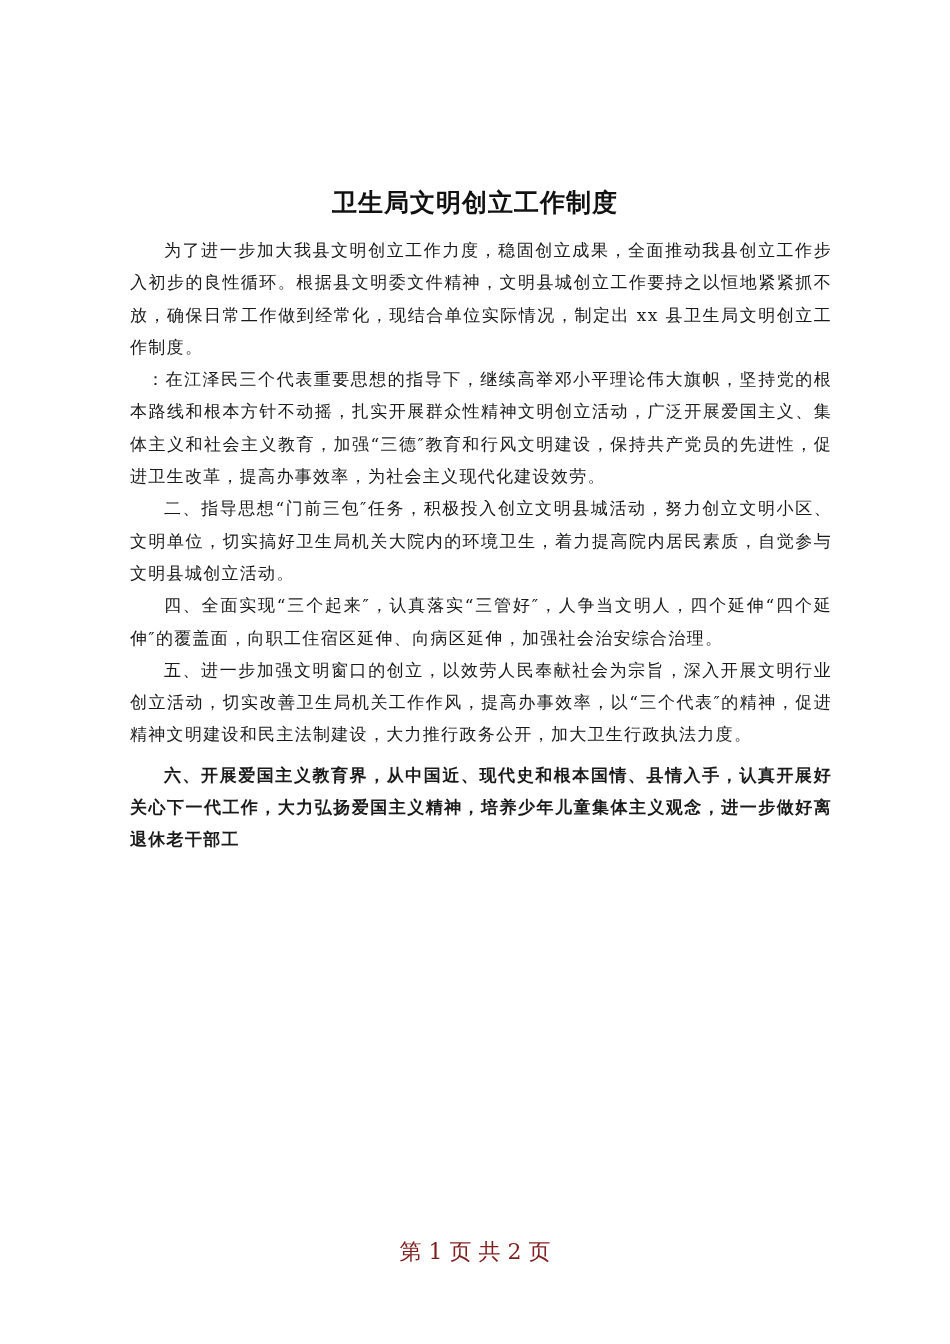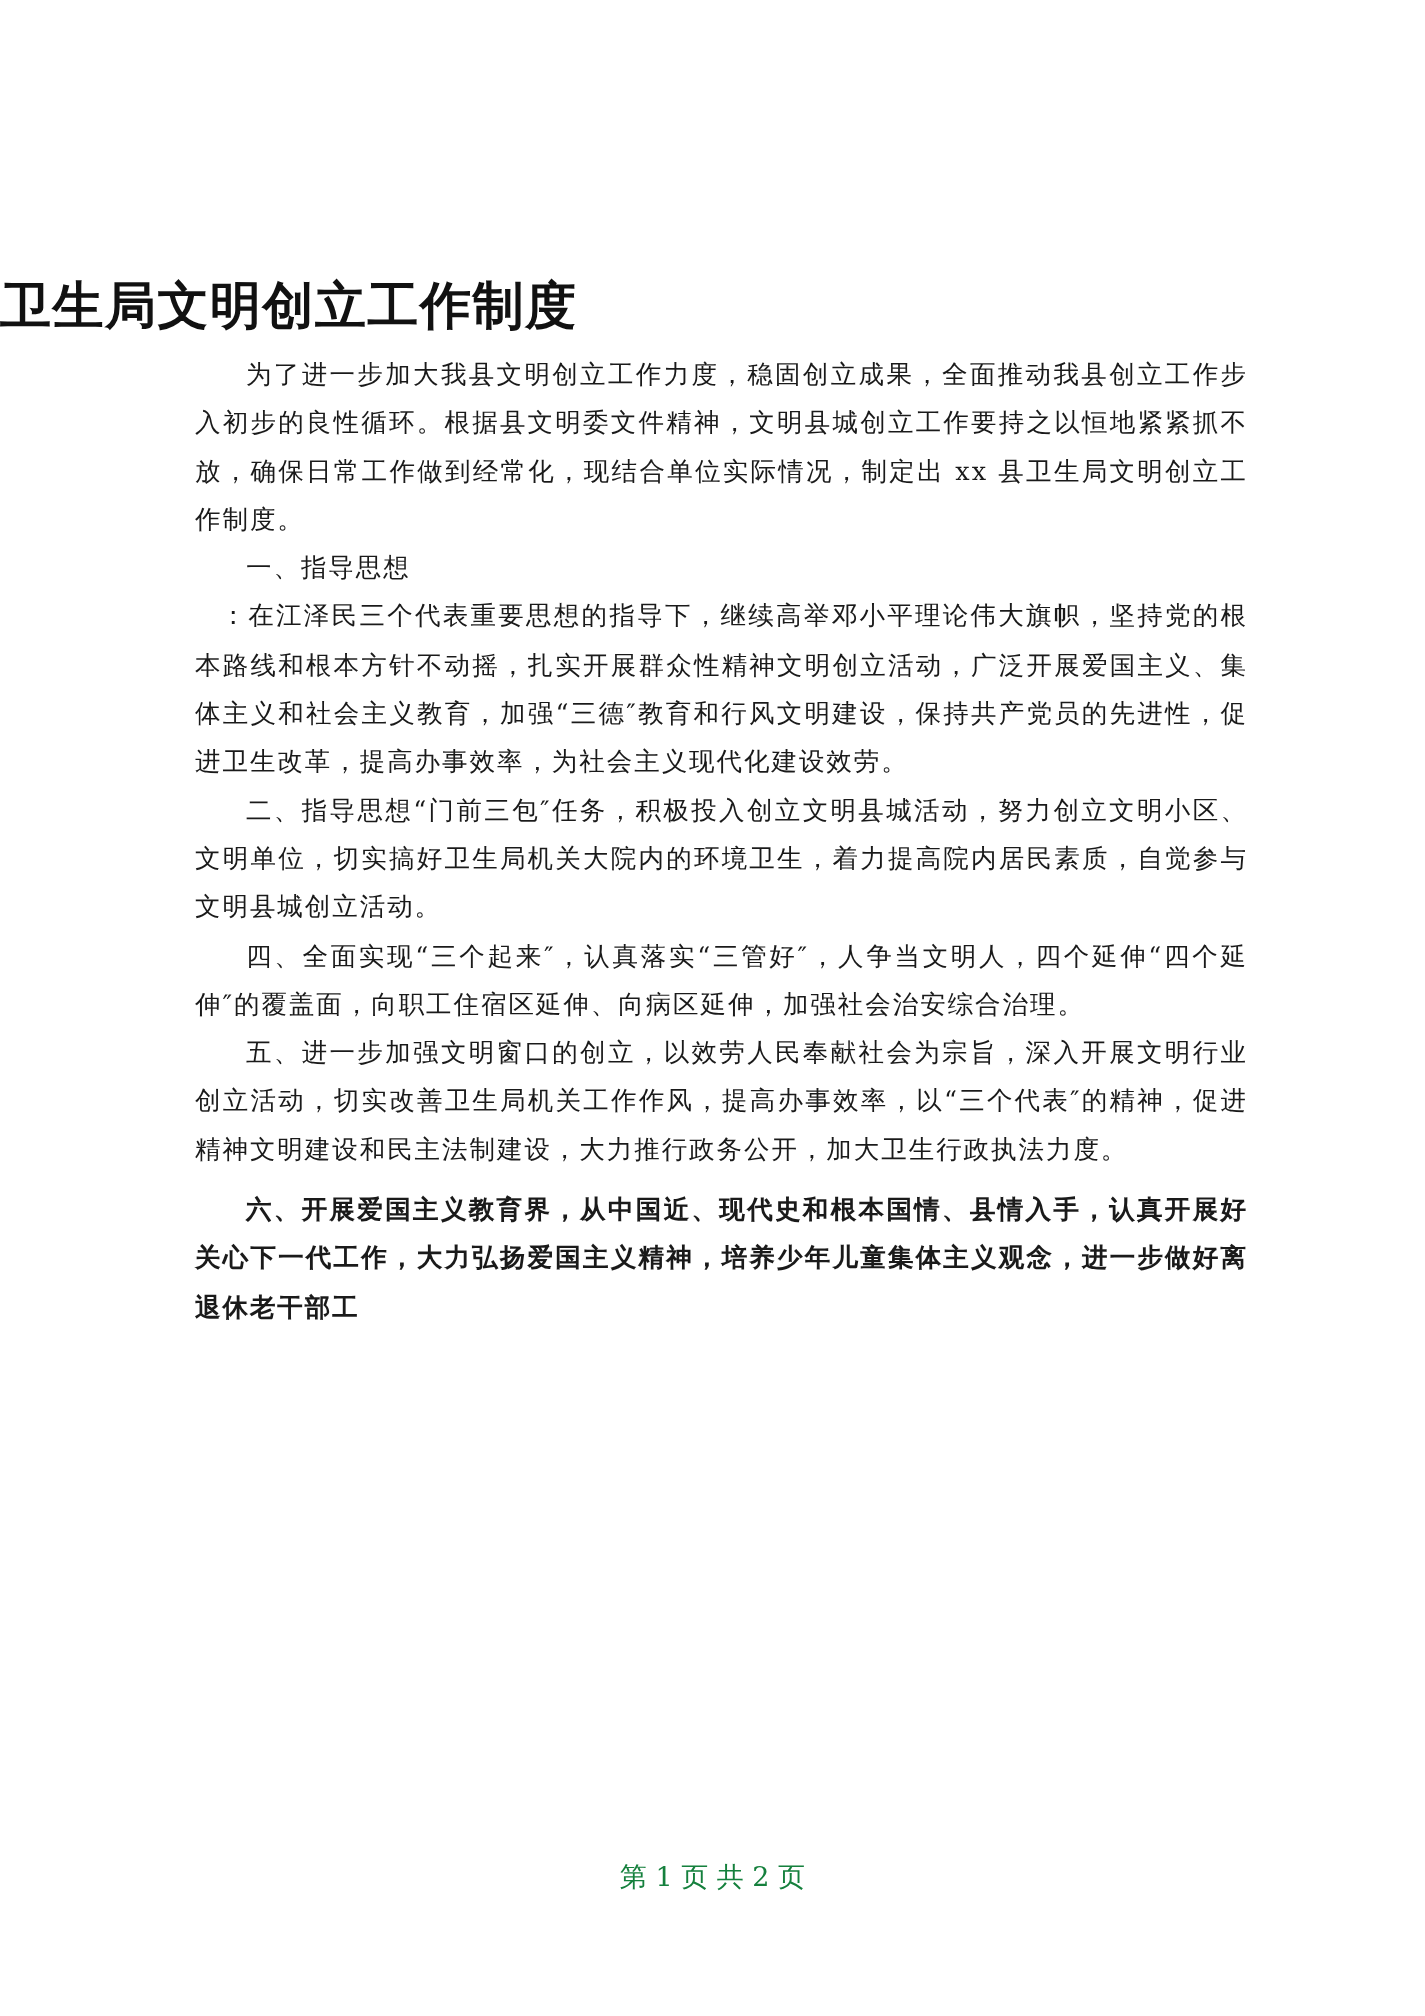--- a/index.html
+++ b/index.html
@@ -20,22 +20,23 @@
     left: 0; top: 0;
     width: 950px;
     height: 1344px;
     background: #ffffff;
   }
   .title {
     position: absolute;
     top: 180px;
     left: 0;
     width: 950px;
-    font-family: Liberation Serif, serif;
-    font-size: 34px;
+    text-align: center;
+    font-family: Liberation Mono, monospace;
+    font-size: 25px;
     font-weight: bold;
     letter-spacing: 1px;
     line-height: 50px;
     color: #111111;
   }
   .body {
     position: absolute;
     top: 234px;
     left: 130px;
     width: 702px;
@@ -52,34 +53,33 @@
   .heading {
     margin: 0;
     text-indent: 2em;
   }
   .footer {
     position: absolute;
     top: 1240px;
     left: 0;
     width: 950px;
     text-align: center;
-    font-size: 18px;
+    font-size: 22px;
     line-height: 24px;
-    color: #15803d;
+    color: #7f1d1d;
   }
 </style>
 </head>
 <body>
 
 <div class="page">
   <div class="title">卫生局文明创立工作制度</div>
 
   <div class="body">
     <p class="para">为了进一步加大我县文明创立工作力度，稳固创立成果，全面推动我县创立工作步入初步的良性循环。根据县文明委文件精神，文明县城创立工作要持之以恒地紧紧抓不放，确保日常工作做到经常化，现结合单位实际情况，制定出 xx 县卫生局文明创立工作制度。</p>
-    <p class="heading">一、指导思想</p>
     <p class="para" style="text-indent:1em;">：在江泽民三个代表重要思想的指导下，继续高举邓小平理论伟大旗帜，坚持党的根本路线和根本方针不动摇，扎实开展群众性精神文明创立活动，广泛开展爱国主义、集体主义和社会主义教育，加强“三德″教育和行风文明建设，保持共产党员的先进性，促进卫生改革，提高办事效率，为社会主义现代化建设效劳。</p>
     <p class="para">二、指导思想“门前三包″任务，积极投入创立文明县城活动，努力创立文明小区、文明单位，切实搞好卫生局机关大院内的环境卫生，着力提高院内居民素质，自觉参与文明县城创立活动。</p>
     <p class="para">四、全面实现“三个起来″，认真落实“三管好″，人争当文明人，四个延伸“四个延伸″的覆盖面，向职工住宿区延伸、向病区延伸，加强社会治安综合治理。</p>
     <p class="para">五、进一步加强文明窗口的创立，以效劳人民奉献社会为宗旨，深入开展文明行业创立活动，切实改善卫生局机关工作作风，提高办事效率，以“三个代表″的精神，促进精神文明建设和民主法制建设，大力推行政务公开，加大卫生行政执法力度。</p>
     <p class="para" style="margin-top:8px;font-weight:bold;">六、开展爱国主义教育界，从中国近、现代史和根本国情、县情入手，认真开展好关心下一代工作，大力弘扬爱国主义精神，培养少年儿童集体主义观念，进一步做好离退休老干部工</p>
   </div>
 
   <div class="footer">第 1 页  共 2 页</div>
 </div>
 

